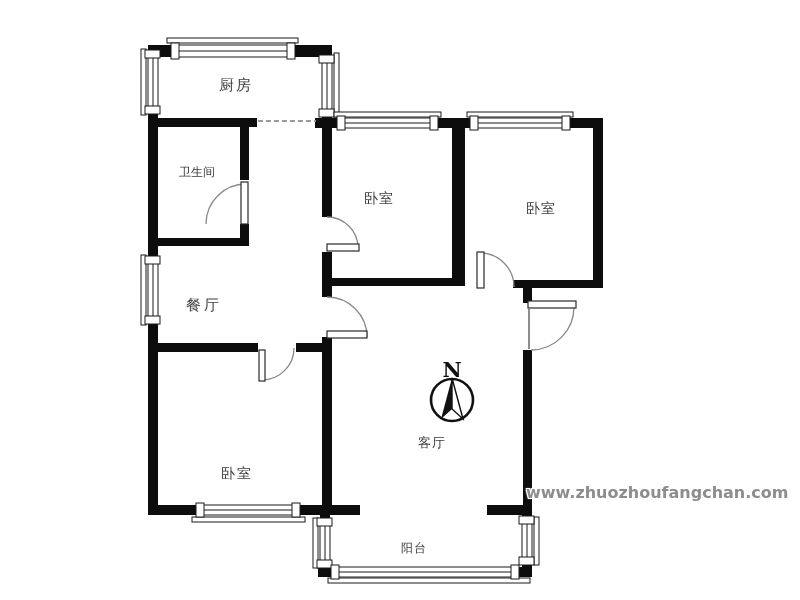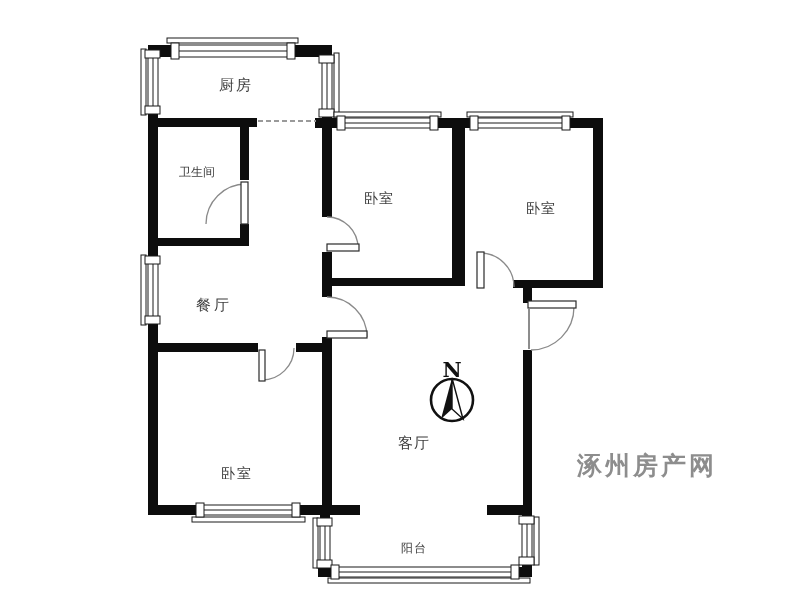--- a/index.html
+++ b/index.html
@@ -12,23 +12,23 @@
   .win{fill:#ffffff;stroke:#1a1a1a;stroke-width:1;}
   .winline{stroke:#1a1a1a;stroke-width:1;fill:none;}
   .leaf{fill:#ffffff;stroke:#2a2a2a;stroke-width:1.2;}
   .swing{fill:none;stroke:#8a8a8a;stroke-width:1.3;}
   .dash{stroke:#9a9a9a;stroke-width:2;stroke-dasharray:5 3;fill:none;}
   .room-label{position:absolute;color:#3d3d3d;white-space:nowrap;line-height:1;}
   .lbl-kitchen{left:219px;top:78px;font-size:15px;letter-spacing:2px;text-align:right;}
   .lbl-bath{left:179px;top:166px;font-size:12px;letter-spacing:0px;text-align:center;}
   .lbl-bed-mid{left:364px;top:191px;font-size:14px;letter-spacing:1px;}
   .lbl-bed-right{left:526px;top:201px;font-size:14px;letter-spacing:1px;}
-  .lbl-dining{left:196px;top:298px;font-size:15px;letter-spacing:3px;}
+  .lbl-dining{left:186px;top:298px;font-size:15px;letter-spacing:3px;}
   .lbl-bed-bottom{left:221px;top:466px;font-size:14px;letter-spacing:2px;}
-  .lbl-living{left:398px;top:436px;font-size:15px;letter-spacing:1px;text-align:right;}
+  .lbl-living{left:418px;top:436px;font-size:13px;letter-spacing:1px;text-align:right;}
   .lbl-balcony{left:401px;top:542px;font-size:12px;letter-spacing:1px;}
   .compass-n{
     font-family:"DejaVu Serif",serif;font-weight:bold;font-size:21px;fill:#111;
   }
   .watermark{
     position:absolute;color:#8d8d8d;font-weight:bold;white-space:nowrap;line-height:1;
     text-shadow:-1px -1px 0 #fff,1px -1px 0 #fff,-1px 1px 0 #fff,1px 1px 0 #fff,0 0 3px #fff;
   }
   .wm-name{left:577px;top:453px;font-size:25px;letter-spacing:3px;}
   .wm-url{left:526px;top:485px;font-size:16px;letter-spacing:0px;}
@@ -199,15 +199,15 @@
 
   <div class="room-label lbl-kitchen">厨房</div>
   <div class="room-label lbl-bath">卫生间</div>
   <div class="room-label lbl-bed-mid">卧室</div>
   <div class="room-label lbl-bed-right">卧室</div>
   <div class="room-label lbl-dining">餐厅</div>
   <div class="room-label lbl-living">客厅</div>
   <div class="room-label lbl-bed-bottom">卧室</div>
   <div class="room-label lbl-balcony">阳台</div>
 
-  <div class="watermark wm-name">涿州房产网</div>
+  <div class="watermark wm-url">www.zhuozhoufangchan.com</div>
 
 </div>
 
 </body></html>

